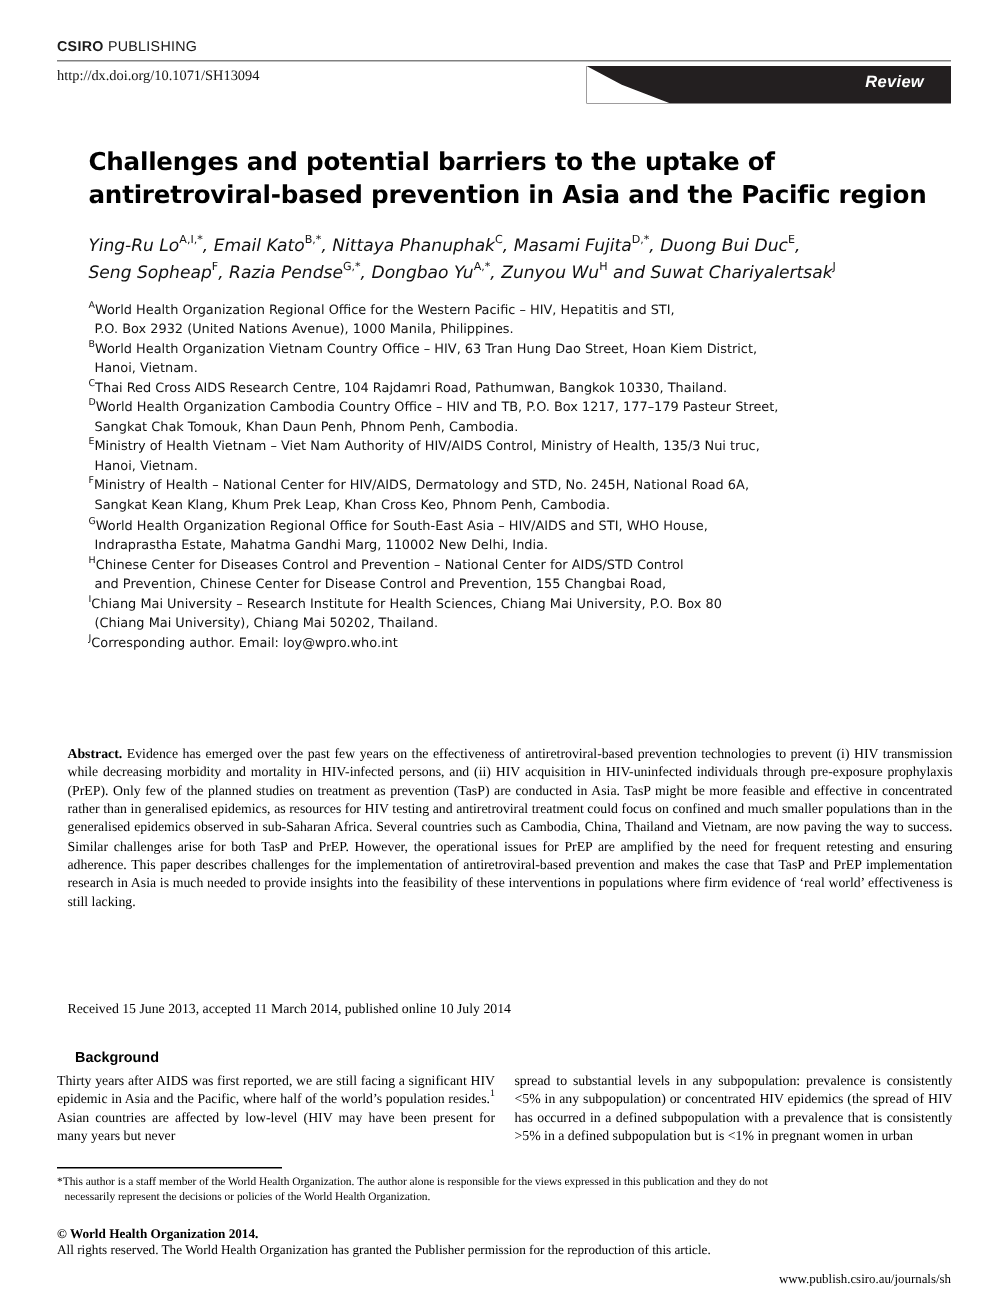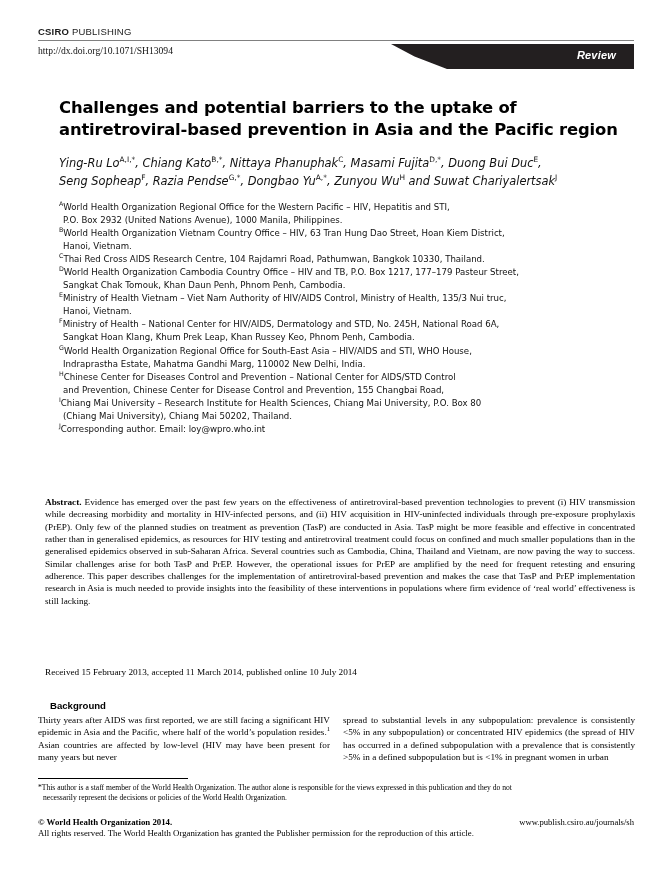--- a/index.html
+++ b/index.html
@@ -263,21 +263,21 @@
     left: 38px;
     top: 817px;
     font-family: "Liberation Serif", serif;
     font-weight: bold;
     font-size: 8.8px;
     color: #000;
   }
   .footer-url {
     position: absolute;
     right: 36px;
-    top: 817px;
+    top: 847px;
     font-family: "Liberation Serif", serif;
     font-size: 8.6px;
     color: #000;
   }
   .footer-rights {
     position: absolute;
     left: 38px;
     top: 828px;
     font-family: "Liberation Serif", serif;
     font-size: 8.8px;
@@ -299,43 +299,43 @@
 
   <div class="banner-wrap">
     <div class="banner-bg"></div>
     <div class="banner-notch"></div>
     <div class="banner-label">Review</div>
   </div>
 
   <h1 class="article-title">Challenges and potential barriers to the uptake of antiretroviral-based prevention in Asia and the Pacific region</h1>
 
   <div class="authors">
-    <div id="auth1"><span>Ying-Ru Lo</span><sup>A,I,*</sup><span>, </span><span>Chiang Kato</span><sup>B,*</sup><span>, </span><span>Nittaya Phanuphak</span><sup>C</sup><span>, </span><span>Masami Fujita</span><sup>D,*</sup><span>, </span><span>Duong Bui Duc</span><sup>E</sup><span>,</span></div>
+    <div id="auth1"><span>Ying-Ru Lo</span><sup>A,I,*</sup><span>, </span><span>Email Kato</span><sup>B,*</sup><span>, </span><span>Nittaya Phanuphak</span><sup>C</sup><span>, </span><span>Masami Fujita</span><sup>D,*</sup><span>, </span><span>Duong Bui Duc</span><sup>E</sup><span>,</span></div>
     <div id="auth2"><span>Seng Sopheap</span><sup>F</sup><span>, </span><span>Razia Pendse</span><sup>G,*</sup><span>, </span><span>Dongbao Yu</span><sup>A,*</sup><span>, </span><span>Zunyou Wu</span><sup>H</sup><span> and </span><span>Suwat Chariyalertsak</span><sup>J</sup></div>
   </div>
 
   <div class="affiliations" id="affs">
       <div class="aff"><sup>A</sup><span>World Health Organization Regional Office for the Western Pacific – HIV, Hepatitis and STI,</span><span class="cont">P.O. Box 2932 (United Nations Avenue), 1000 Manila, Philippines.</span></div>
       <div class="aff"><sup>B</sup><span>World Health Organization Vietnam Country Office – HIV, 63 Tran Hung Dao Street, Hoan Kiem District,</span><span class="cont">Hanoi, Vietnam.</span></div>
       <div class="aff"><sup>C</sup><span>Thai Red Cross AIDS Research Centre, 104 Rajdamri Road, Pathumwan, Bangkok 10330, Thailand.</span></div>
       <div class="aff"><sup>D</sup><span>World Health Organization Cambodia Country Office – HIV and TB, P.O. Box 1217, 177–179 Pasteur Street,</span><span class="cont">Sangkat Chak Tomouk, Khan Daun Penh, Phnom Penh, Cambodia.</span></div>
       <div class="aff"><sup>E</sup><span>Ministry of Health Vietnam – Viet Nam Authority of HIV/AIDS Control, Ministry of Health, 135/3 Nui truc,</span><span class="cont">Hanoi, Vietnam.</span></div>
-      <div class="aff"><sup>F</sup><span>Ministry of Health – National Center for HIV/AIDS, Dermatology and STD, No. 245H, National Road 6A,</span><span class="cont">Sangkat Hoan Klang, Khum Prek Leap, Khan Russey Keo, Phnom Penh, Cambodia.</span></div>
+      <div class="aff"><sup>F</sup><span>Ministry of Health – National Center for HIV/AIDS, Dermatology and STD, No. 245H, National Road 6A,</span><span class="cont">Sangkat Kean Klang, Khum Prek Leap, Khan Cross Keo, Phnom Penh, Cambodia.</span></div>
       <div class="aff"><sup>G</sup><span>World Health Organization Regional Office for South-East Asia – HIV/AIDS and STI, WHO House,</span><span class="cont">Indraprastha Estate, Mahatma Gandhi Marg, 110002 New Delhi, India.</span></div>
       <div class="aff"><sup>H</sup><span>Chinese Center for Diseases Control and Prevention – National Center for AIDS/STD Control</span><span class="cont">and Prevention, Chinese Center for Disease Control and Prevention, 155 Changbai Road,</span></div>
       <div class="aff"><sup>I</sup><span>Chiang Mai University – Research Institute for Health Sciences, Chiang Mai University, P.O. Box 80</span><span class="cont">(Chiang Mai University), Chiang Mai 50202, Thailand.</span></div>
       <div class="aff"><sup>J</sup><span>Corresponding author. Email: loy@wpro.who.int</span></div>
     </div>
 
   <div class="abstract">
     <span class="abs-head">Abstract.</span><span> Evidence has emerged over the past few years on the effectiveness of antiretroviral-based prevention technologies to prevent (i) HIV transmission while decreasing morbidity and mortality in HIV-infected persons, and (ii) HIV acquisition in HIV-uninfected individuals through pre-exposure prophylaxis (PrEP). Only few of the planned studies on treatment as prevention (TasP) are conducted in Asia. TasP might be more feasible and effective in concentrated rather than in generalised epidemics, as resources for HIV testing and antiretroviral treatment could focus on confined and much smaller populations than in the generalised epidemics observed in sub-Saharan Africa. Several countries such as Cambodia, China, Thailand and Vietnam, are now paving the way to success. Similar challenges arise for both TasP and PrEP. However, the operational issues for PrEP are amplified by the need for frequent retesting and ensuring adherence. This paper describes challenges for the implementation of antiretroviral-based prevention and makes the case that TasP and PrEP implementation research in Asia is much needed to provide insights into the feasibility of these interventions in populations where firm evidence of ‘real world’ effectiveness is still lacking.</span>
   </div>
 
 
-  <div class="received">Received 15 February 2013, accepted 11 March 2014, published online 10 July 2014</div>
+  <div class="received">Received 15 June 2013, accepted 11 March 2014, published online 10 July 2014</div>
 
   <div class="section-head">Background</div>
   <div class="col-left">
     <span>Thirty years after AIDS was first reported, we are still facing a significant HIV epidemic in Asia and the Pacific, where half of the world’s population resides.</span><sup>1</sup><span> Asian countries are affected by low-level (HIV may have been present for many years but never</span>
   </div>
   <div class="col-right">
     <span>spread to substantial levels in any subpopulation: prevalence is consistently &lt;5% in any subpopulation) or concentrated HIV epidemics (the spread of HIV has occurred in a defined subpopulation with a prevalence that is consistently &gt;5% in a defined subpopulation but is &lt;1% in pregnant women in urban</span>
   </div>
 
   <div class="footnote-rule"></div>

